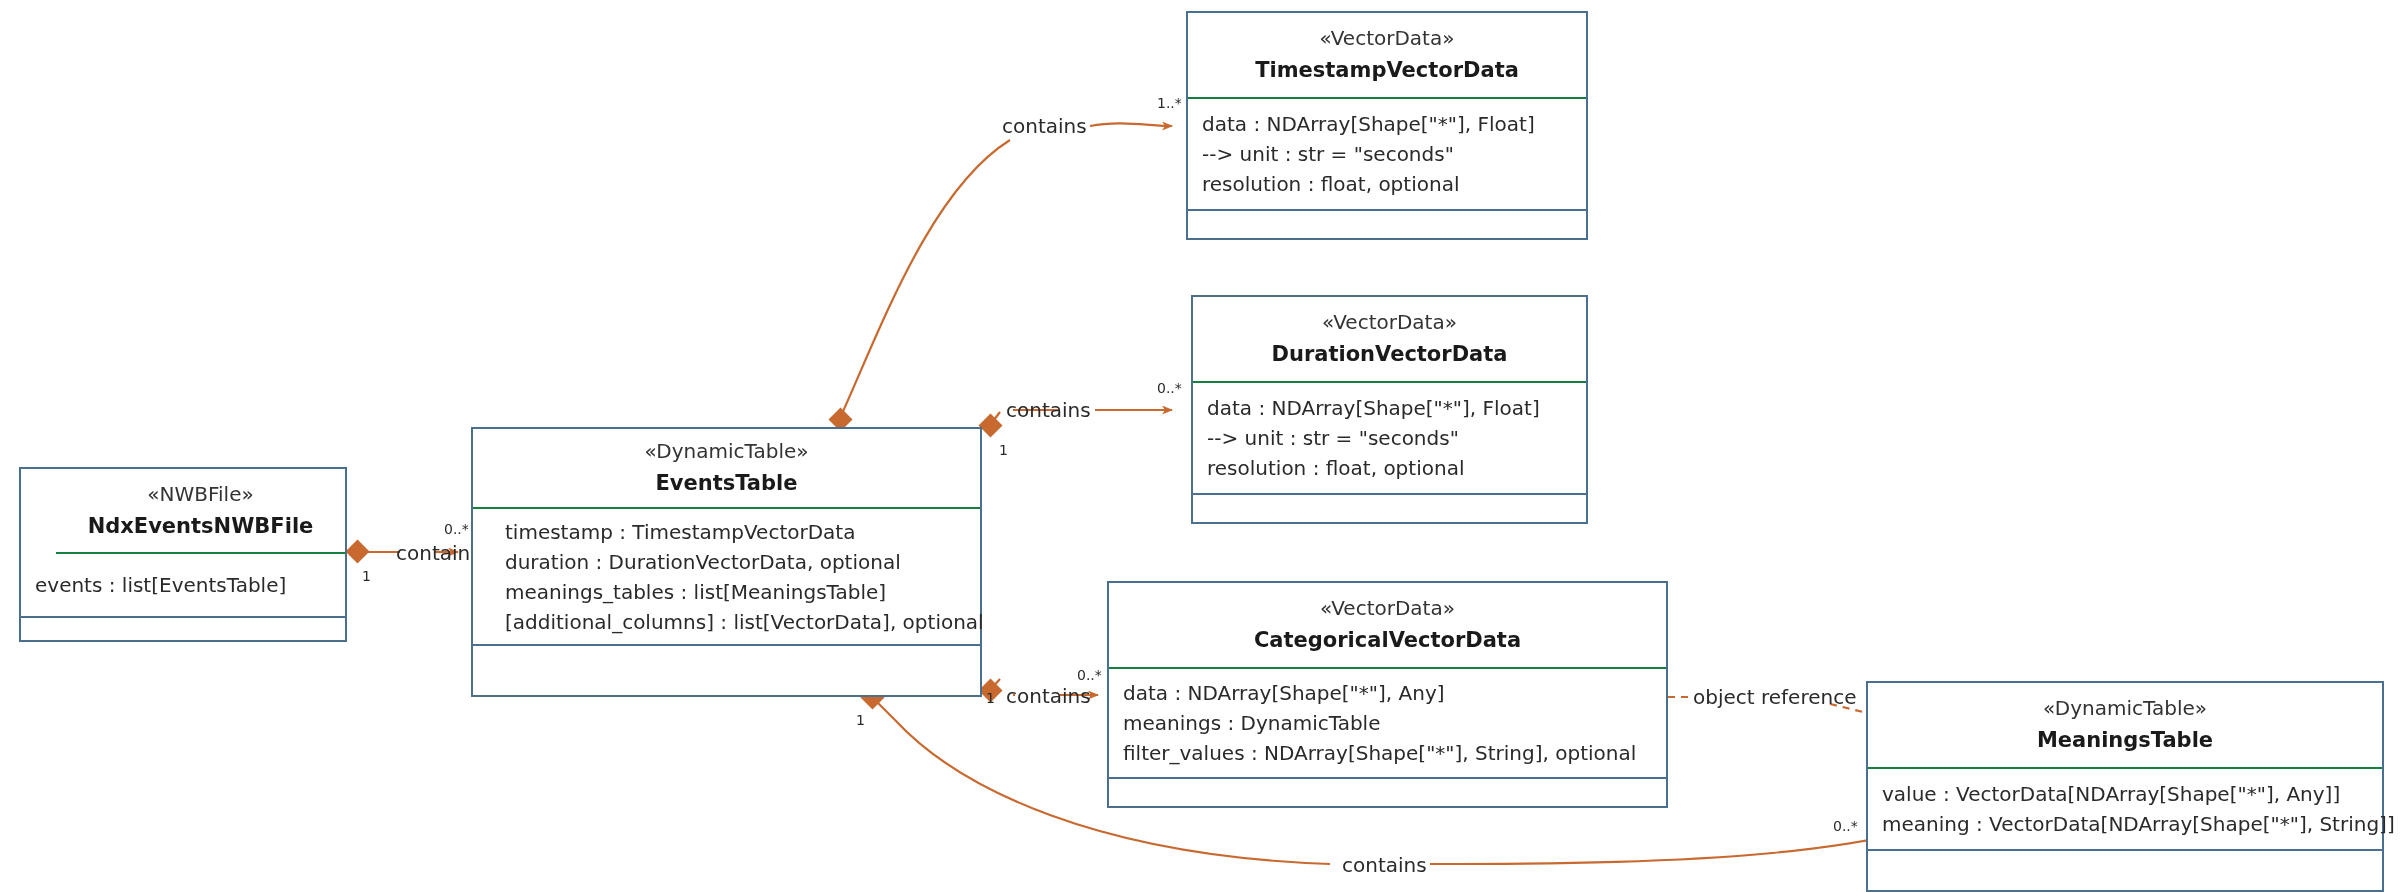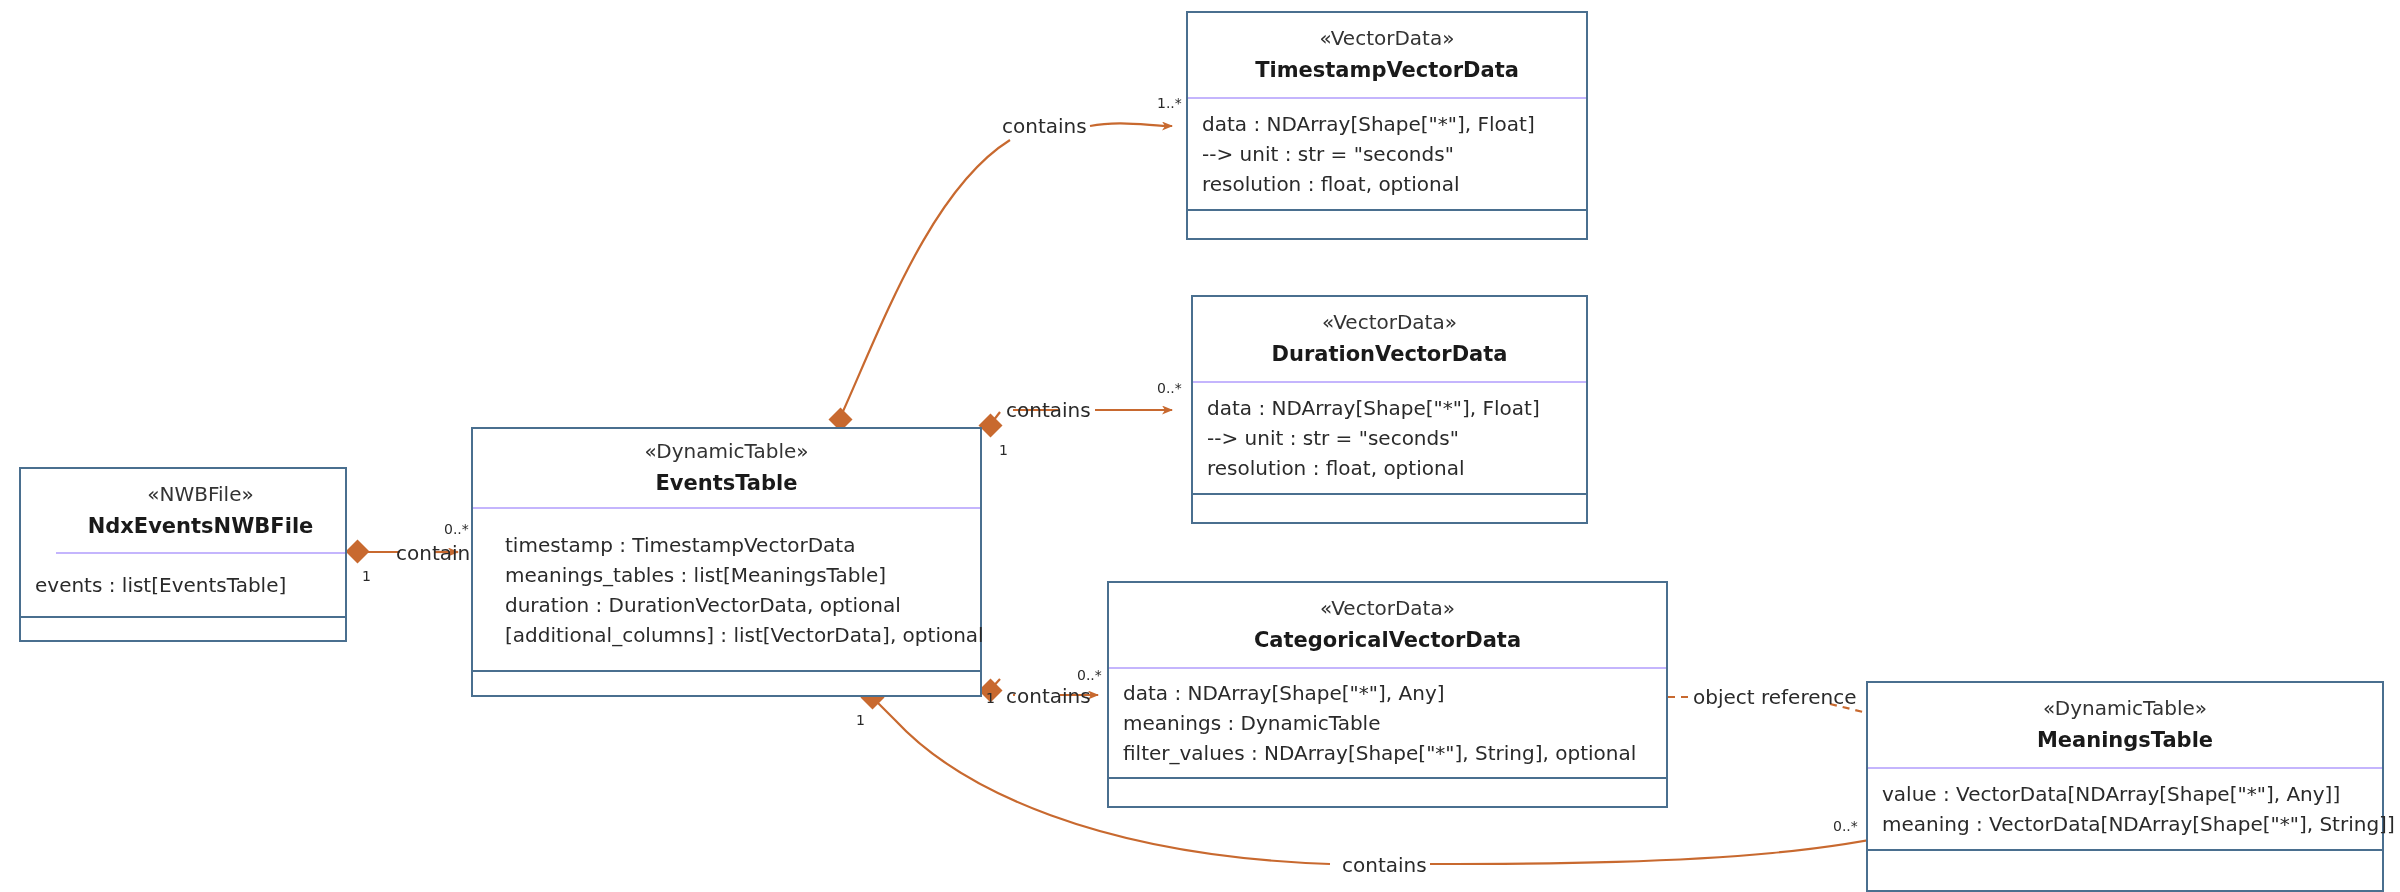--- a/index.html
+++ b/index.html
@@ -29,21 +29,21 @@
   .uml-class {
     position: absolute;
     box-sizing: border-box;
     border: 2px solid #4a6f8f;
     background: #ffffff;
     display: flex;
     flex-direction: column;
   }
   .uml-header {
     box-sizing: border-box;
-    border-bottom: 2px solid #c4b5fd;
+    border-bottom: 2px solid #15803d;
     text-align: center;
     padding: 14px 10px 14px 10px;
     display: flex;
     flex-direction: column;
     justify-content: center;
     align-items: center;
   }
   .stereotype {
     font-size: 20px;
     color: #333333;
@@ -182,24 +182,24 @@
       <div class="attr-line">events : list[EventsTable]</div>
     </div>
     <div class="uml-methods"></div>
   </div>
 
   <div class="uml-class" style="left:471px; top:427px; width:511px; height:270px;">
     <div class="uml-header" style="height:80px;">
       <div class="stereotype">«DynamicTable»</div>
       <div class="classname">EventsTable</div>
     </div>
-    <div class="uml-attrs" style="height:163px;padding-left:32px;">
+    <div class="uml-attrs" style="height:137px;padding-left:32px;">
       <div class="attr-line">timestamp : TimestampVectorData</div>
+      <div class="attr-line">duration : DurationVectorData, optional</div>
       <div class="attr-line">meanings_tables : list[MeaningsTable]</div>
-      <div class="attr-line">duration : DurationVectorData, optional</div>
       <div class="attr-line">[additional_columns] : list[VectorData], optional</div>
     </div>
     <div class="uml-methods"></div>
   </div>
 
   <div class="uml-class" style="left:1186px; top:11px; width:402px; height:229px;">
     <div class="uml-header" style="height:86px;">
       <div class="stereotype">«VectorData»</div>
       <div class="classname">TimestampVectorData</div>
     </div>

